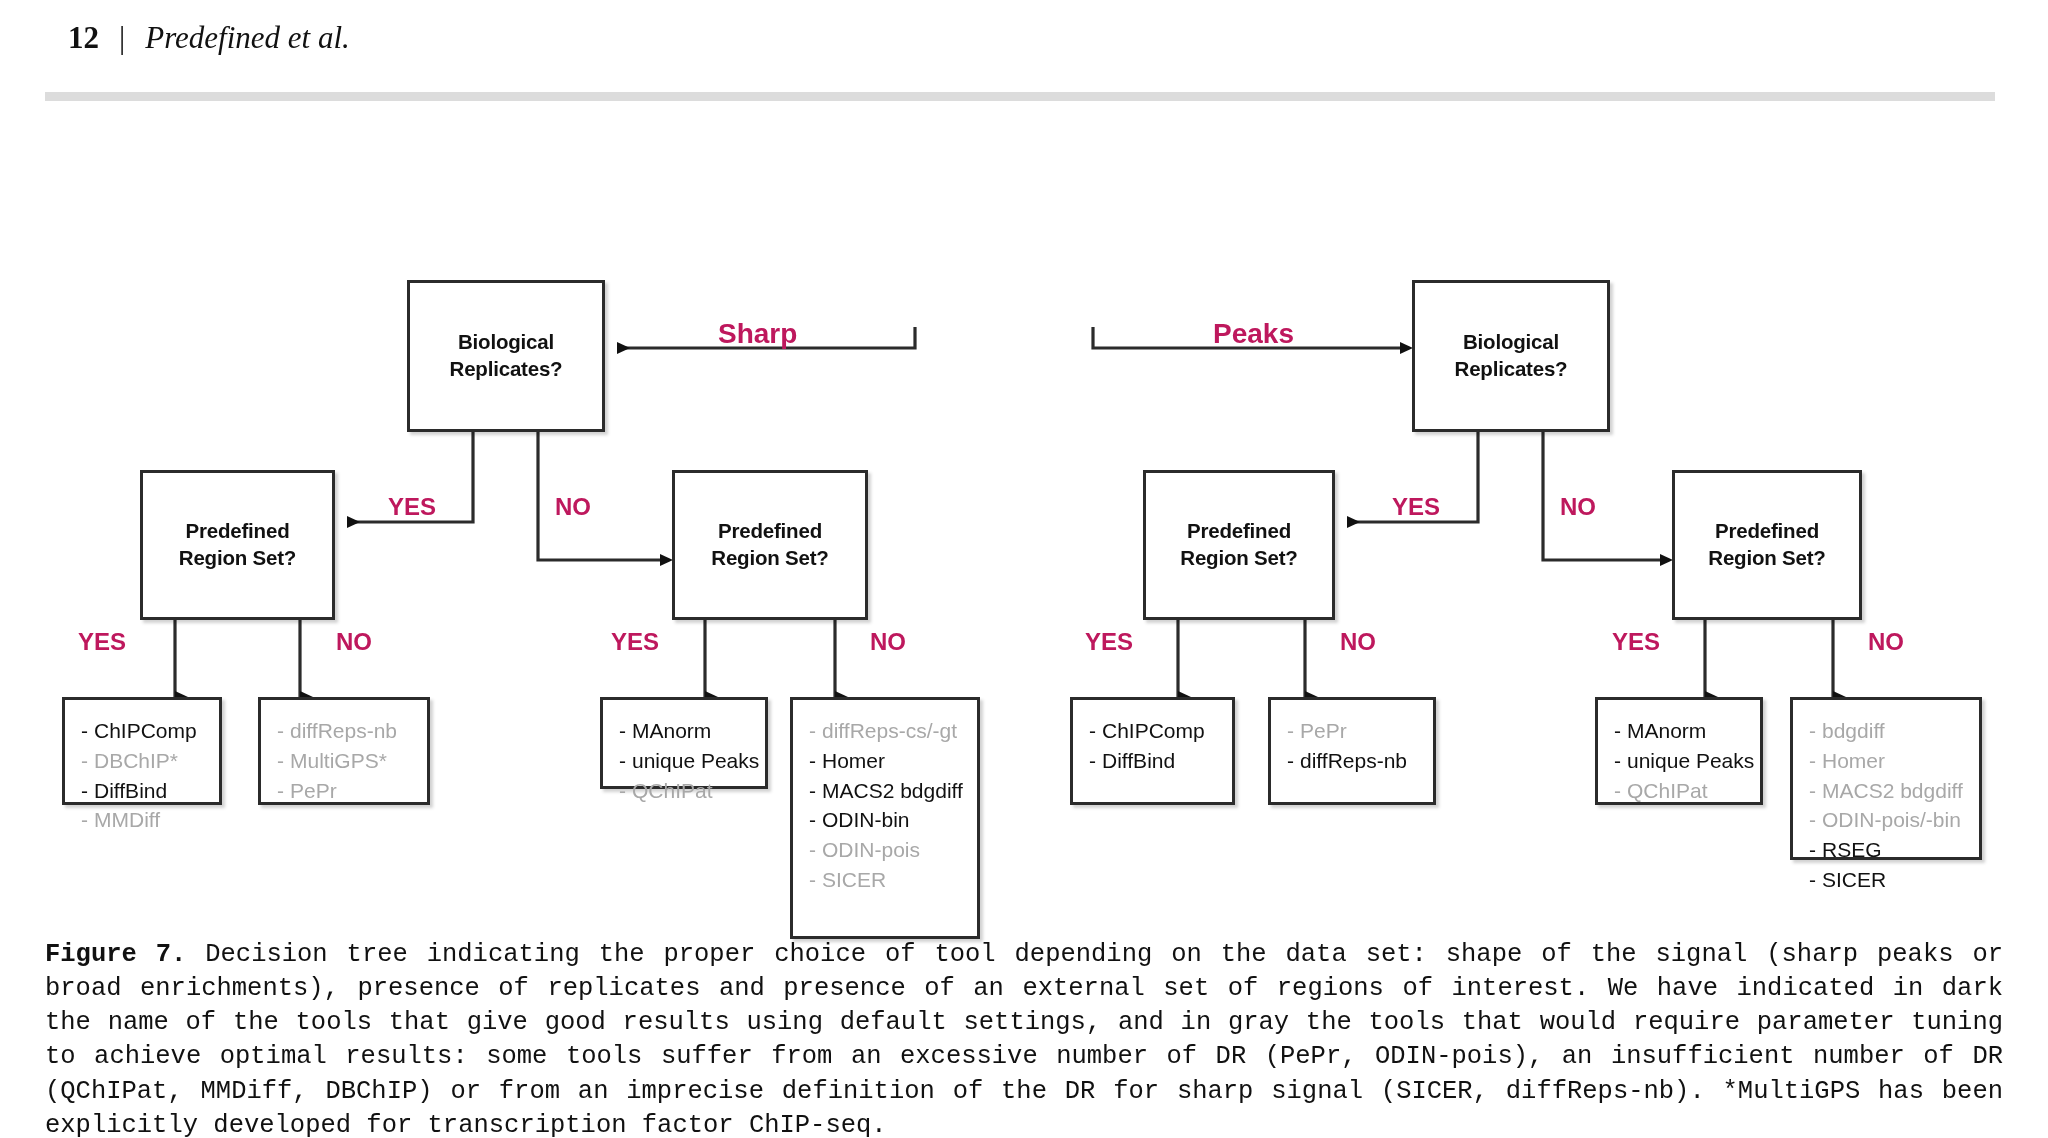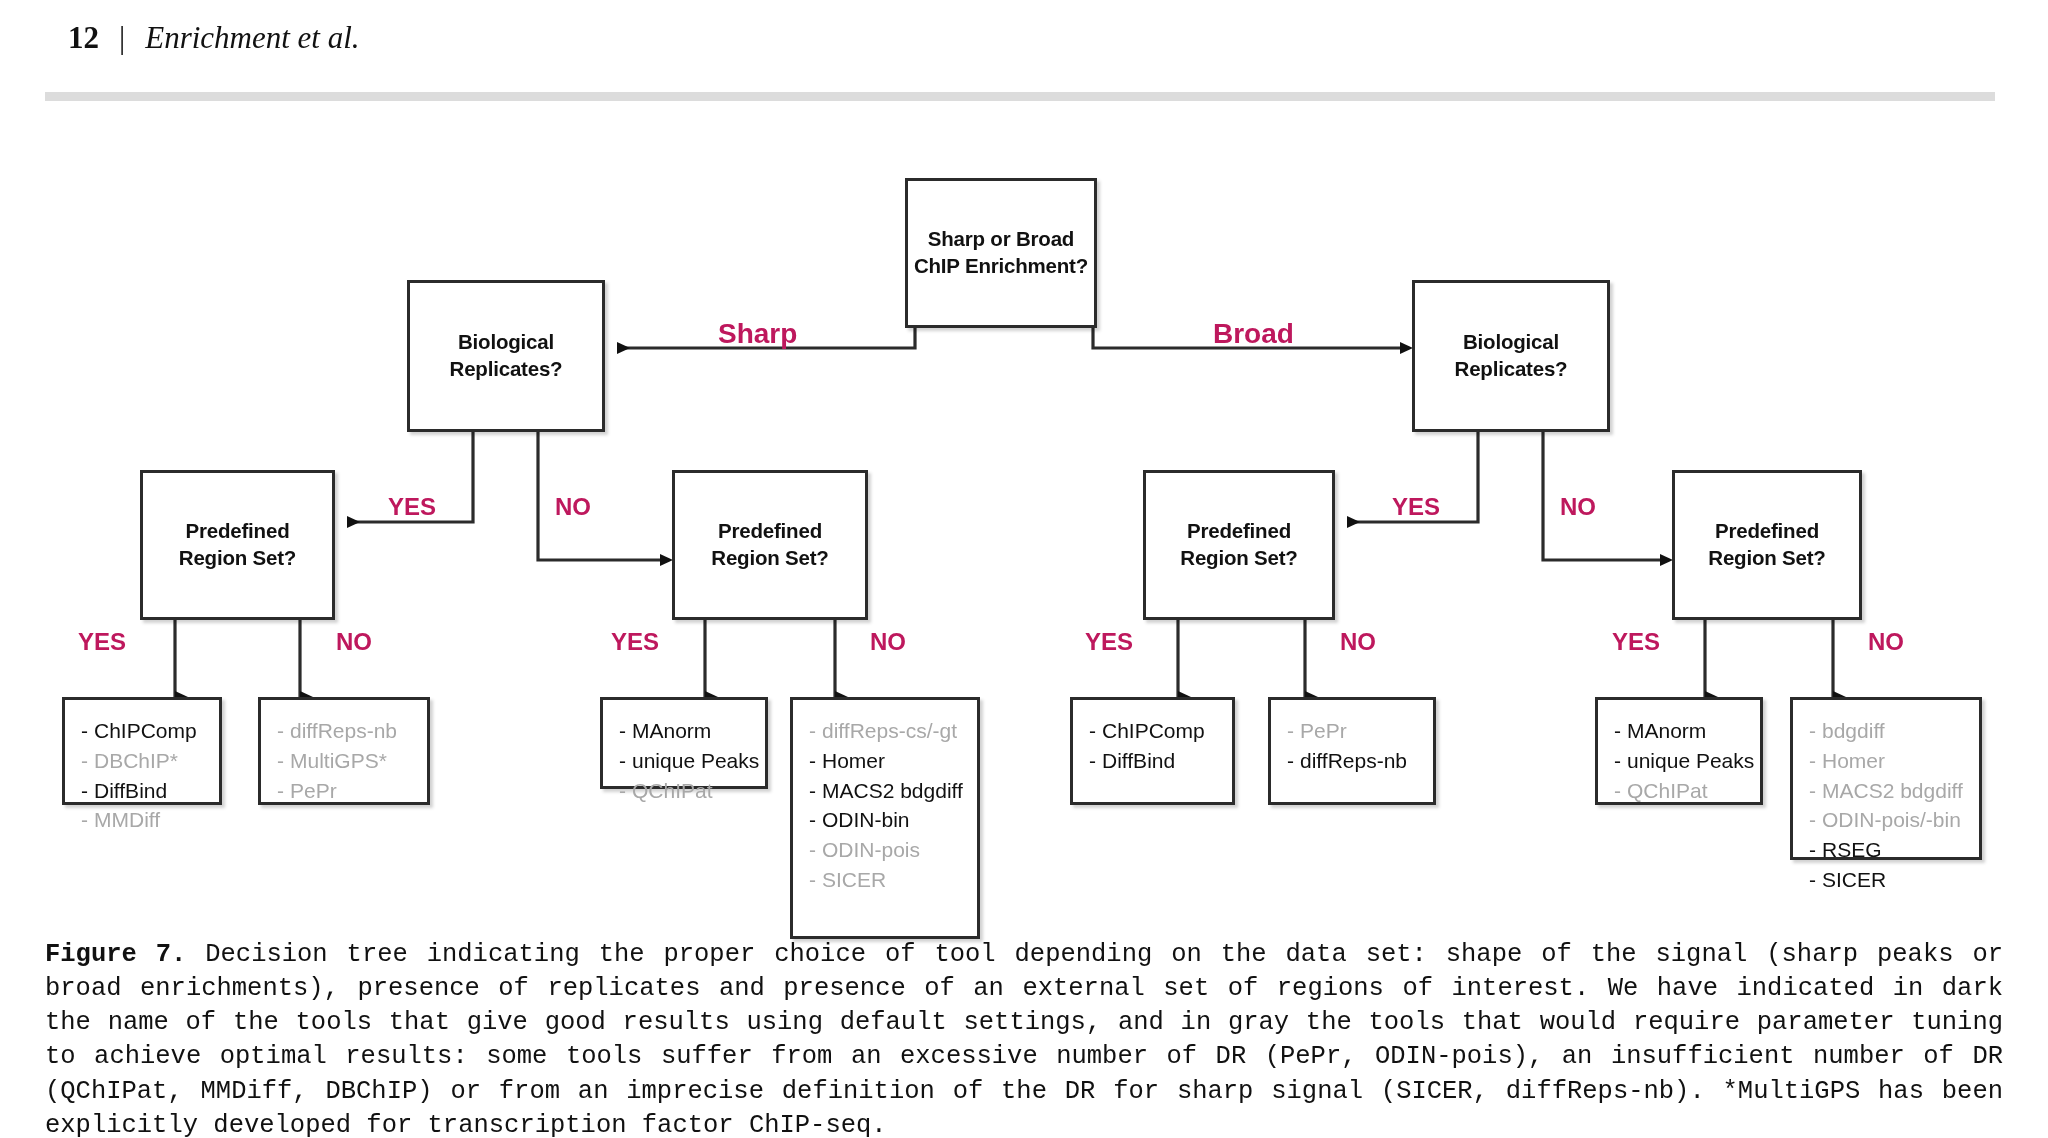--- a/index.html
+++ b/index.html
@@ -79,21 +79,21 @@
     text-align:justify;
   }
   #caption b { font-weight:bold; }
 </style>
 </head>
 <body>
 
 <div id="runhead">
   <span class="pg">12</span>
   <span class="bar">|</span>
-  <span class="auth">Enrichment et al.</span>
+  <span class="auth">Predefined et al.</span>
 </div>
 <div id="rule"></div>
 
 <div id="figure">
 
   <svg width="2048" height="930">
     <defs>
       <marker id="arrL" markerWidth="14" markerHeight="12" refX="13" refY="6" orient="auto" markerUnits="userSpaceOnUse">
         <path d="M13,0 L13,12 L0,6 z" fill="#111"></path>
       </marker>
@@ -122,27 +122,23 @@
       <path d="M835,620 L835,697" marker-end="url(#arrD)"></path>
 
       <path d="M1178,620 L1178,697" marker-end="url(#arrD)"></path>
       <path d="M1305,620 L1305,697" marker-end="url(#arrD)"></path>
 
       <path d="M1705,620 L1705,697" marker-end="url(#arrD)"></path>
       <path d="M1833,620 L1833,697" marker-end="url(#arrD)"></path>
     </g>
   </svg>
 
-  <div class="node" style="left:905px; top:178px; width:192px; height:150px;">
-    <span style="white-space:pre-line;">Sharp or Broad
-ChIP Enrichment?</span>
-  </div>
 
   <div class="edge-label big" style="left:718px; top:318px;">Sharp</div>
-  <div class="edge-label big" style="left:1213px; top:318px;">Broad</div>
+  <div class="edge-label big" style="left:1213px; top:318px;">Peaks</div>
 
   <div class="node" style="left:407px; top:280px; width:198px; height:152px;">
     <span style="white-space:pre-line;">Biological
 Replicates?</span>
   </div>
   <div class="node" style="left:1412px; top:280px; width:198px; height:152px;">
     <span style="white-space:pre-line;">Biological
 Replicates?</span>
   </div>
 

